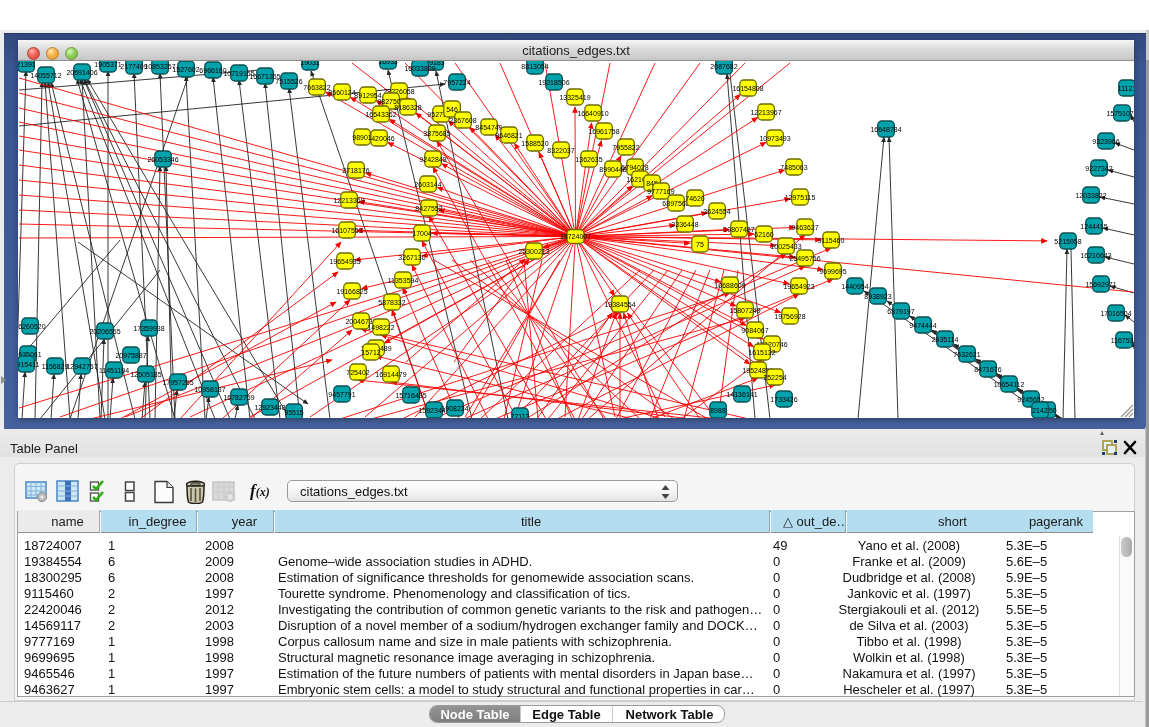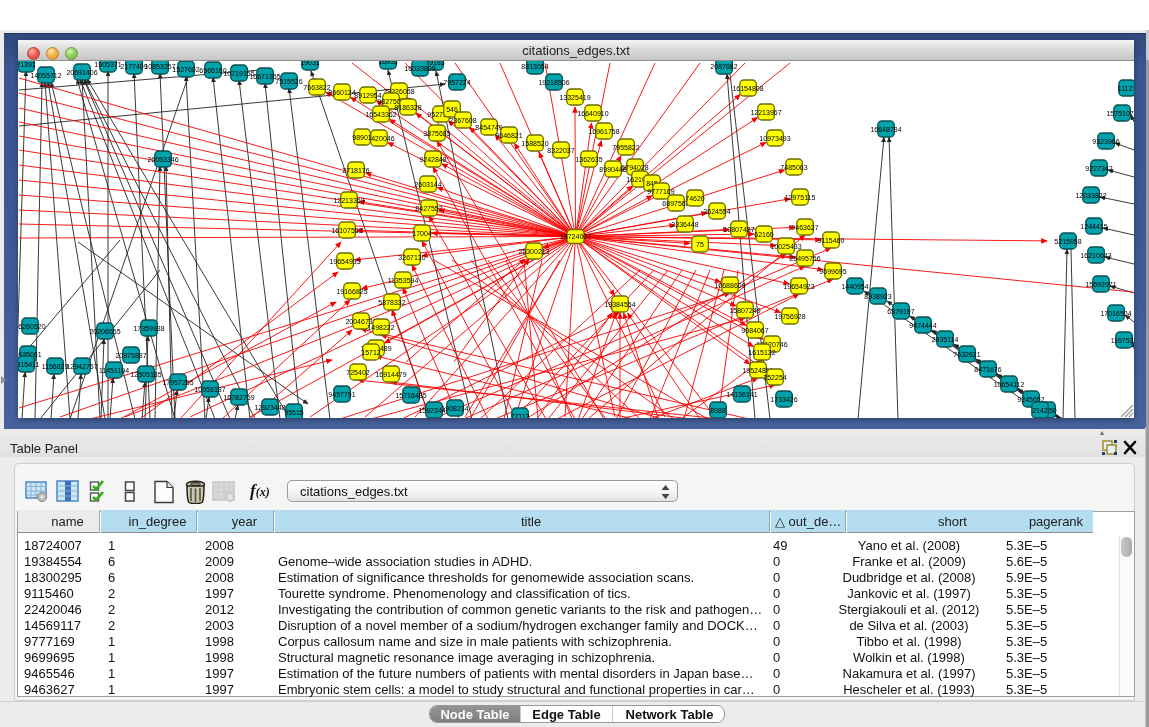--- a/index.html
+++ b/index.html
@@ -43,21 +43,21 @@
 
 #tbl { position:absolute; left:17px; top:481px; width:1118px; height:186px;
   background:#fff; border:1px solid #9f9f9f; }
 .hcell { position:absolute; top:480px; height:23px; background:#b5ddf0;
   border-right:1px solid #89a9bc; font-size:13px; color:#1a1a1a; text-align:center;
   line-height:23px; border-bottom:1px solid #8d8d8d; text-indent:18px; }
 #h0 { left:18px;  width:82px;  background:#ebebeb; border-right:1px solid #a9a9a9; }
 #h1 { left:101px; width:96px; }
 #h2 { left:198px; width:76px; }
 #h3 { left:275px; width:495px; }
-#h4 { left:771px; width:75px; text-align:left; padding-left:4px; text-indent:0; white-space:nowrap; overflow:hidden; }
+#h4 { left:771px; width:75px; text-align:left; padding-left:12px; text-indent:0; white-space:nowrap; overflow:hidden; }
 #h5 { left:847px; width:178px;padding-left:16px; }
 #h6 { left:1001px; width:92px; border-right:none; }
 .trow { position:absolute; left:18px; width:1116px; height:16px; font-size:13px; color:#111; }
 .trow span { position:absolute; top:2px; white-space:nowrap; overflow:hidden; }
 .c0 { left:6px;   width:90px; }
 .c1 { left:90px;  width:90px; }
 .c2 { left:187px; width:80px; }
 .c3 { left:260px; width:492px; }
 .c4 { left:755px; width:70px; }
 .c5 { left:811px; width:160px; text-align:center; }
@@ -755,21 +755,21 @@
       <span class="c4">0</span>
       <span class="c5">Nakamura et al. (1997)</span>
       <span class="c6">5.3E–5</span>
     </div>
 <div class="trow" style="top:650px">
 <span class="c0">9463627</span>
       <span class="c1">1</span>
       <span class="c2">1997</span>
       <span class="c3">Embryonic stem cells: a model to study structural and functional properties in car…</span>
       <span class="c4">0</span>
-      <span class="c5">Hescheler et al. (1993)</span>
+      <span class="c5">Hescheler et al. (1997)</span>
       <span class="c6">5.3E–5</span>
     </div>
   <div id="vsb"></div>
     <div id="vsbt"></div>
 
   <div id="tabs">
     <div class="seg" id="seg1">Node Table</div>
     <div class="seg" id="seg2">Edge Table</div>
     <div class="seg" id="seg3">Network Table</div>
   </div>

